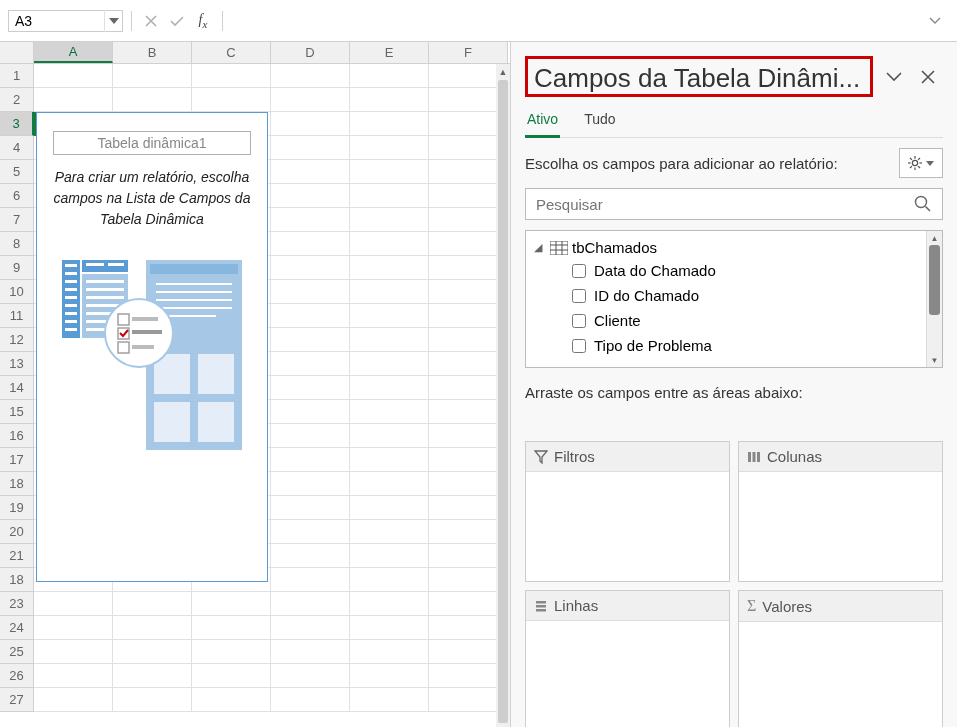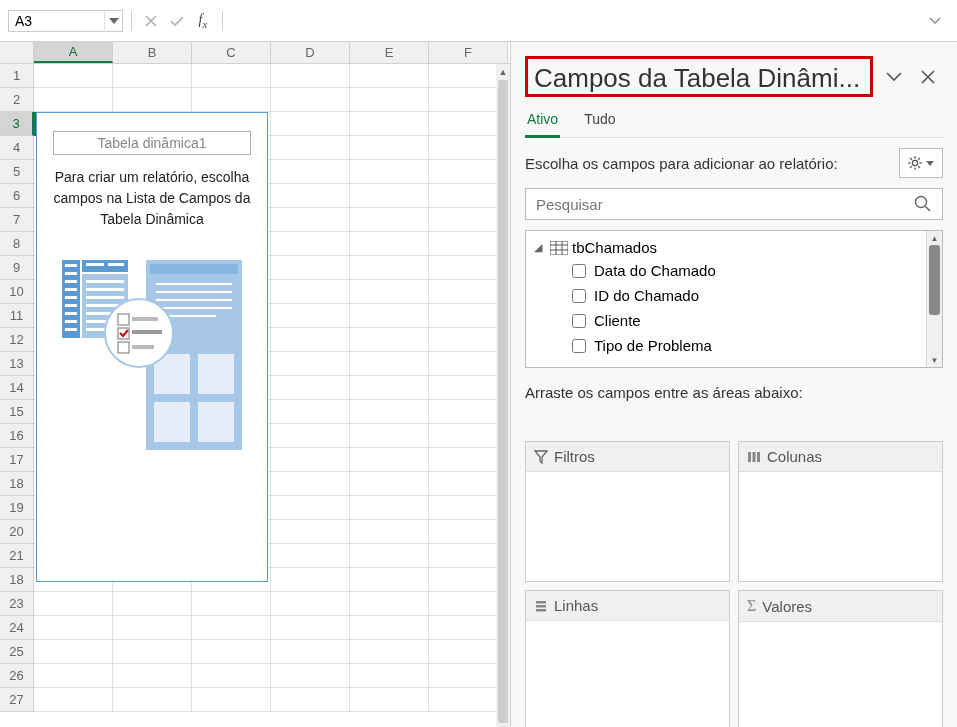--- a/index.html
+++ b/index.html
@@ -21,21 +21,21 @@
     .col-h{flex:0 0 79px;display:flex;align-items:center;justify-content:center;background:#f0f0f0;border-right:1px solid #d0d0d0;color:#666;font-size:13px;}
     .col-h.sel{background:#d4d4d4;color:#0b6f3a;border-bottom:2px solid #107c41;}
     .rows{}
     .row{display:flex;height:24px;}
     .row-h{width:34px;display:flex;align-items:center;justify-content:center;background:#f0f0f0;border-right:1px solid #d0d0d0;border-bottom:1px solid #d0d0d0;color:#666;font-size:13px;}
     .row-h.sel{background:#d4d4d4;color:#0b6f3a;border-right:2px solid #107c41;}
     .cell{flex:0 0 79px;border-right:1px solid #e0e0e0;border-bottom:1px solid #e0e0e0;}
     .sel-outline{position:absolute;border:2px solid #107c41;pointer-events:none;}
     .pivot-placeholder{position:absolute;left:36px;top:70px;width:232px;height:470px;border:1px solid #5b9bd5;background:#fff;}
     .pivot-title-box{margin:18px 16px 12px;border:1px solid #b0b0b0;text-align:center;padding:3px;color:#888;font-size:14px;}
-    .pivot-msg{text-align:center;padding:0 8px;font-size:14px;color:#222;line-height:1.5;}
+    .pivot-msg{text-align:center;padding:0 8px;font-size:14px;color:#222;line-height:1.5;font-style:italic;}
     .pivot-illus{margin-top:30px;display:flex;gap:18px;justify-content:center;align-items:flex-start;position:relative;}
     svg{display:block;}
     .sheet-scroll{position:absolute;right:0;top:22px;bottom:0;width:14px;background:#f0f0f0;display:flex;flex-direction:column;}
     .sheet-scroll .sb-btn{height:16px;display:flex;align-items:center;justify-content:center;color:#666;font-size:9px;}
     .sheet-scroll .sb-thumb{flex:1;background:#cdcdcd;margin:0 2px;border-radius:2px;}
 
     .side-panel{flex:1;background:#f8f8f8;border-left:1px solid #d0d0d0;padding:14px 14px 8px 14px;display:flex;flex-direction:column;gap:10px;}
     .sp-header{display:flex;align-items:center;gap:8px;}
     .sp-title-box{border:3px solid #cc0000;padding:4px 10px 0 6px;}
     .sp-title{font-size:26px;color:#333;white-space:nowrap;overflow:hidden;}

